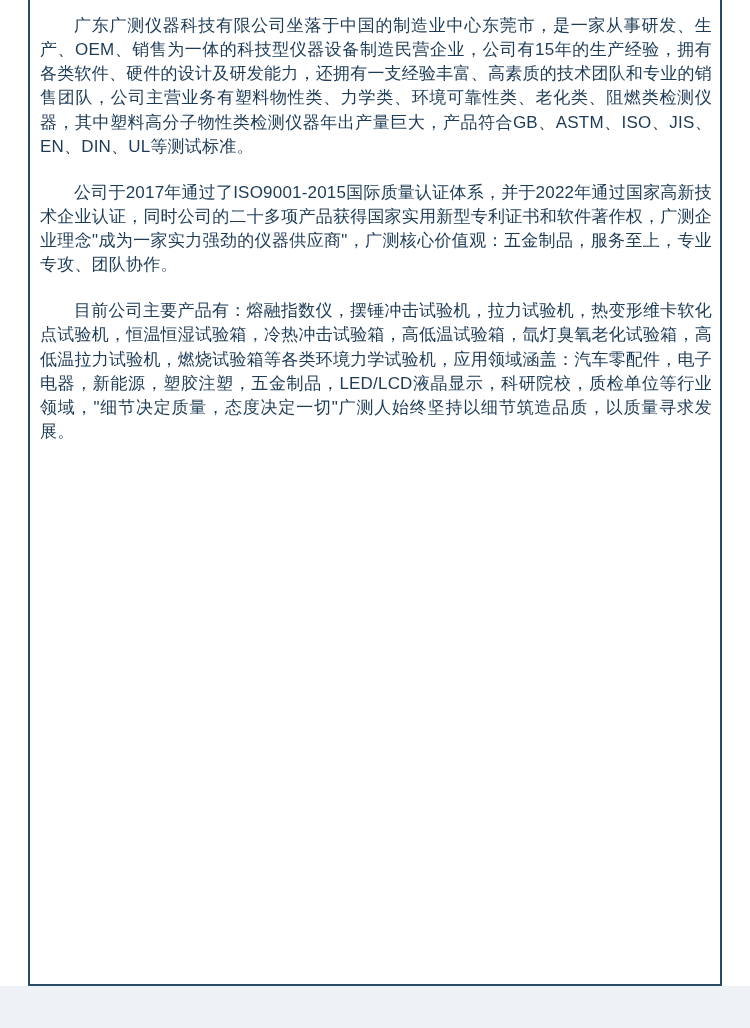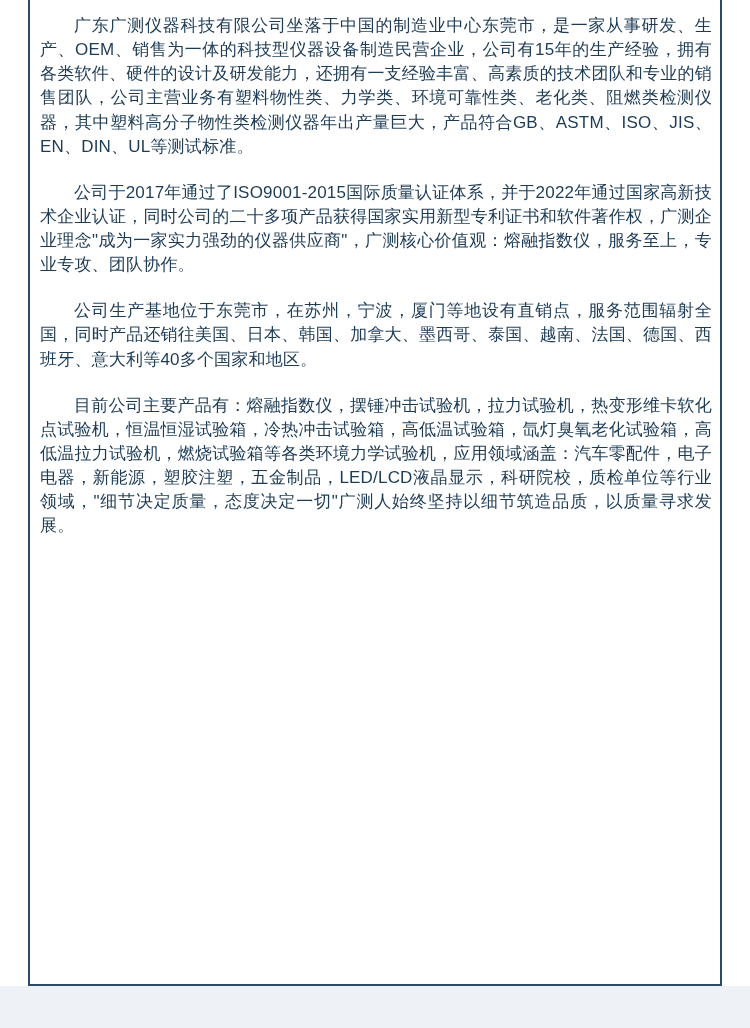--- a/index.html
+++ b/index.html
@@ -84,19 +84,18 @@
 <div class="page">
   <div class="frame-left"></div>
   <div class="frame-right"></div>
   <div class="frame-bottom"></div>
   <div class="bottom-band"></div>
 
   <div class="content">
     <p class="para">广东广测仪器科技有限公司坐落于中国的制造业中心东莞市，是一家从事研发、生产、OEM、销售为一体的科技型仪器设备制造民营企业，公司有15年的生产经验，拥有各类软件、硬件的设计及研发能力，还拥有一支经验丰富、高素质的技术团队和专业的销售团队，公司主营业务有塑料物性类、力学类、环境可靠性类、老化类、阻燃类检测仪器，其中塑料高分子物性类检测仪器年出产量巨大，产品符合GB、ASTM、ISO、JIS、EN、DIN、UL等测试标准。</p>
 
 
-    <p class="para">公司于2017年通过了ISO9001-2015国际质量认证体系，并于2022年通过国家高新技术企业认证，同时公司的二十多项产品获得国家实用新型专利证书和软件著作权，广测企业理念"成为一家实力强劲的仪器供应商"，广测核心价值观：熔融指数仪，服务至上，专业专攻、团队协作。</p>
+    <p class="para">公司于2017年通过了ISO9001-2015国际质量认证体系，并于2022年通过国家高新技术企业认证，同时公司的二十多项产品获得国家实用新型专利证书和软件著作权，广测企业理念"成为一家实力强劲的仪器供应商"，广测核心价值观：五金制品，服务至上，专业专攻、团队协作。</p>
 
-    <p class="para">公司生产基地位于东莞市，在苏州，宁波，厦门等地设有直销点，服务范围辐射全国，同时产品还销往美国、日本、韩国、加拿大、墨西哥、泰国、越南、法国、德国、西班牙、意大利等40多个国家和地区。</p>
 
     <p class="para">目前公司主要产品有：熔融指数仪，摆锤冲击试验机，拉力试验机，热变形维卡软化点试验机，恒温恒湿试验箱，冷热冲击试验箱，高低温试验箱，氙灯臭氧老化试验箱，高低温拉力试验机，燃烧试验箱等各类环境力学试验机，应用领域涵盖：汽车零配件，电子电器，新能源，塑胶注塑，五金制品，LED/LCD液晶显示，科研院校，质检单位等行业领域，"细节决定质量，态度决定一切"广测人始终坚持以细节筑造品质，以质量寻求发展。</p>
   </div>
 </div>
 
 </body></html>

